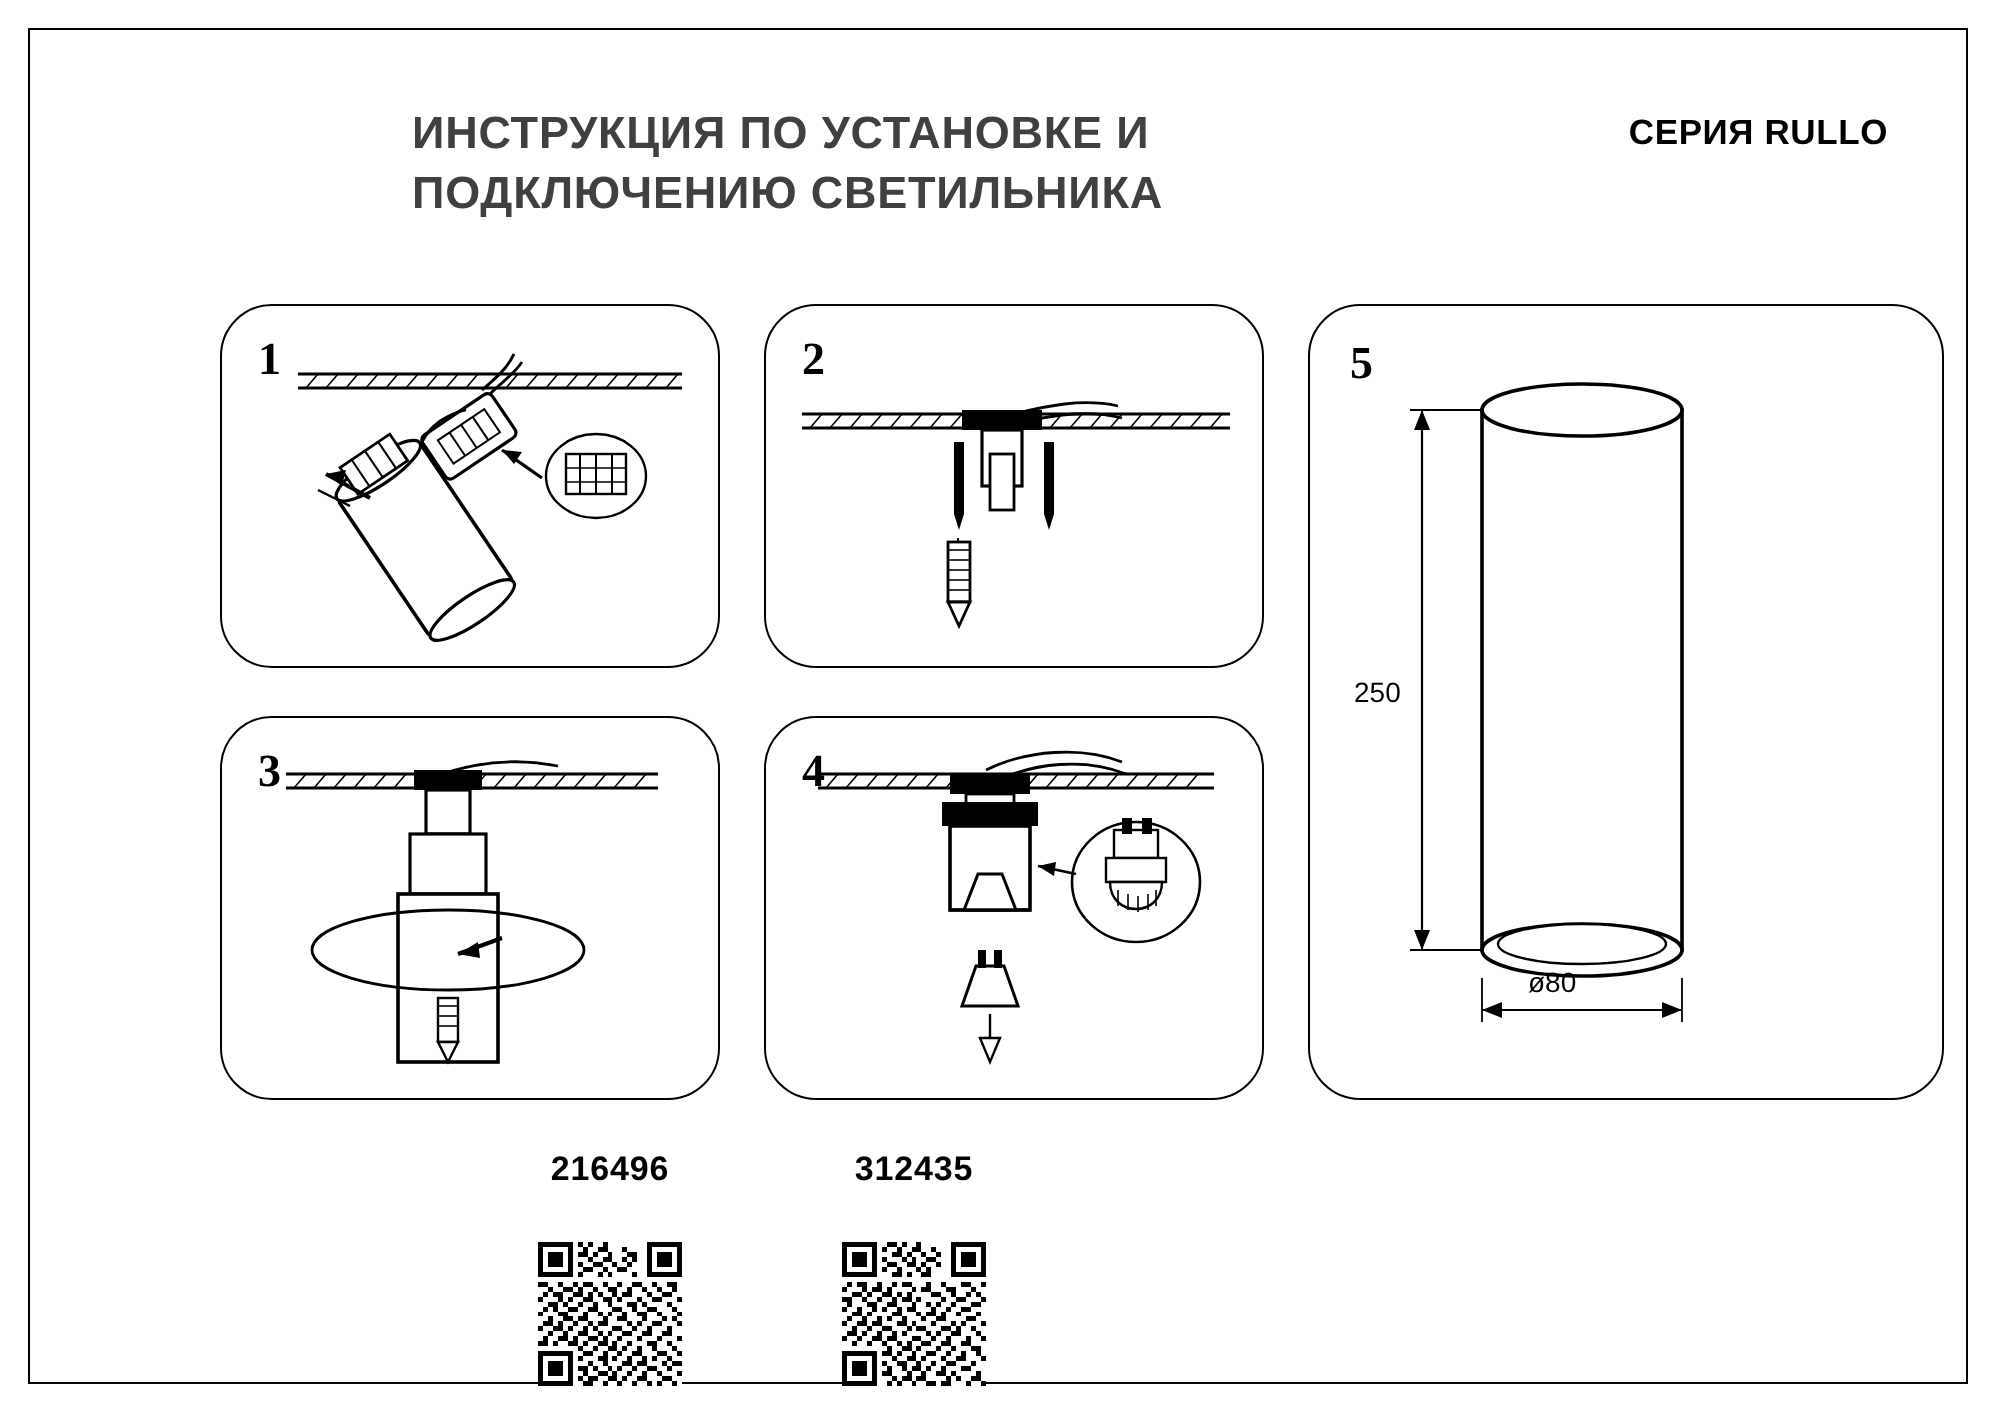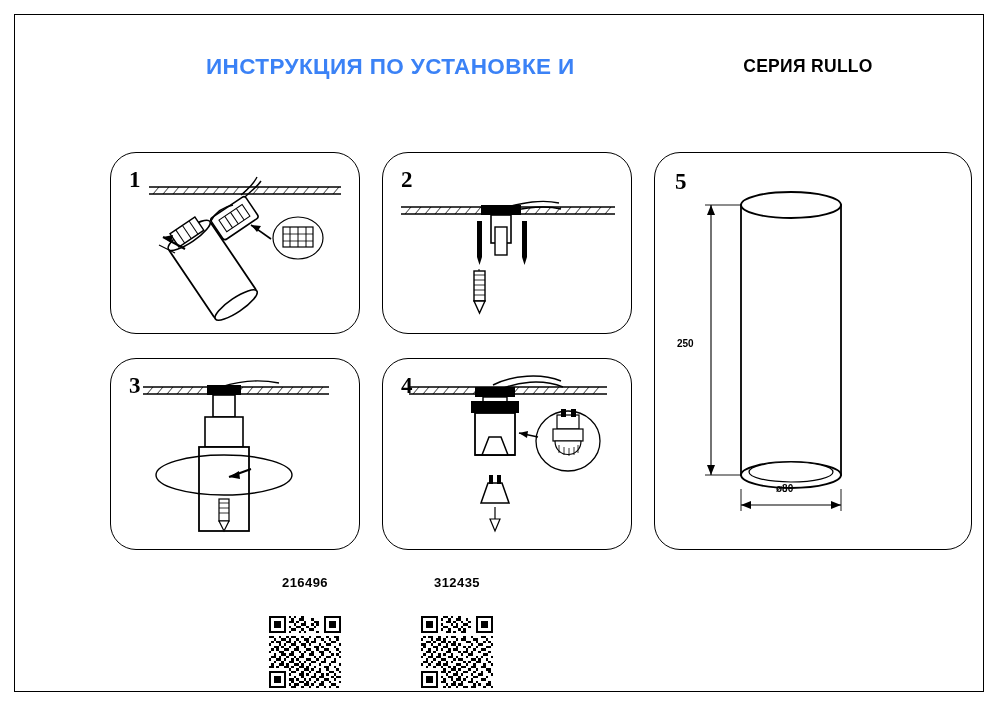--- a/index.html
+++ b/index.html
@@ -34,28 +34,28 @@
     position: absolute;
     left: 206px;
     top: 52px;
     width: 420px;
   }
   .title-line {
     font-size: 22.5px;
     font-weight: bold;
     letter-spacing: 0.4px;
     line-height: 30px;
-    color: #3b82f6;
+    color: #404040;
   }
   .series-block {
     position: absolute;
-    left: 648px;
+    left: 624px;
     top: 52px;
     width: 320px;
-    text-align: center;
+    text-align: right;
   }
   .series-line {
     font-size: 17.5px;
     font-weight: bold;
     line-height: 29px;
     letter-spacing: 0.3px;
   }
   .panel {
     position: absolute;
     border: 1.6px solid #000;
@@ -81,46 +81,47 @@
     top: 575px;
     width: 300px;
     display: flex;
     gap: 42px;
   }
   .code-item {
     width: 110px;
     text-align: center;
   }
   .code-label {
-    font-size: 13px;
+    font-size: 17px;
     font-weight: bold;
     letter-spacing: 0.4px;
     margin-bottom: 26px;
   }
   .qr {
     width: 72px;
     height: 72px;
     margin: 0 auto;
     display: block;
   }
   svg { display: block; }
   .dim-text {
-    font-size: 10px;
-    font-weight: bold;
+    font-size: 14px;
+    font-weight: normal;
   }
 </style>
 </head>
 <body>
 
 <div class="page">
 
   <div class="border-frame"></div>
 
   <div class="title-block">
     <div class="title-line">ИНСТРУКЦИЯ ПО УСТАНОВКЕ И</div>
+    <div class="title-line">ПОДКЛЮЧЕНИЮ СВЕТИЛЬНИКА</div>
   </div>
 
   <div class="series-block">
     <div class="series-line">СЕРИЯ RULLO</div>
   </div>
 
   <div class="panel" id="panel1">
     <div class="panel-num" style="left:18px; top:14px;">1</div>
     <svg width="250" height="182" viewBox="0 0 250 182">
 
@@ -364,21 +365,21 @@
       <line x1="50" y1="52" x2="86" y2="52" stroke="#000" stroke-width="0.9"></line>
       <line x1="50" y1="322" x2="86" y2="322" stroke="#000" stroke-width="0.9"></line>
 
       <line x1="86" y1="352" x2="186" y2="352" stroke="#000" stroke-width="1.1"></line>
       <polygon points="86,352 96,348 96,356" fill="#000"></polygon>
       <polygon points="186,352 176,348 176,356" fill="#000"></polygon>
       <line x1="86" y1="336" x2="86" y2="358" stroke="#000" stroke-width="0.9"></line>
       <line x1="186" y1="336" x2="186" y2="358" stroke="#000" stroke-width="0.9"></line>
     </svg>
     <div class="dim-text" style="position:absolute; left:22px; top:185px;">250</div>
-    <div class="dim-text" style="position:absolute; left:121px; top:330px;">ø80</div>
+    <div class="dim-text" style="position:absolute; left:109px; top:330px;">ø80</div>
   </div>
 
   <div class="codes">
     <div class="code-item">
       <div class="code-label">216496</div>
       <svg class="qr" viewBox="0 0 29 29" shape-rendering="crispEdges">
         <rect width="29" height="29" fill="#fff"></rect>
         <g fill="#000">
           <rect x="0" y="0" width="7" height="1"></rect>
             <rect x="0" y="6" width="7" height="1"></rect>

